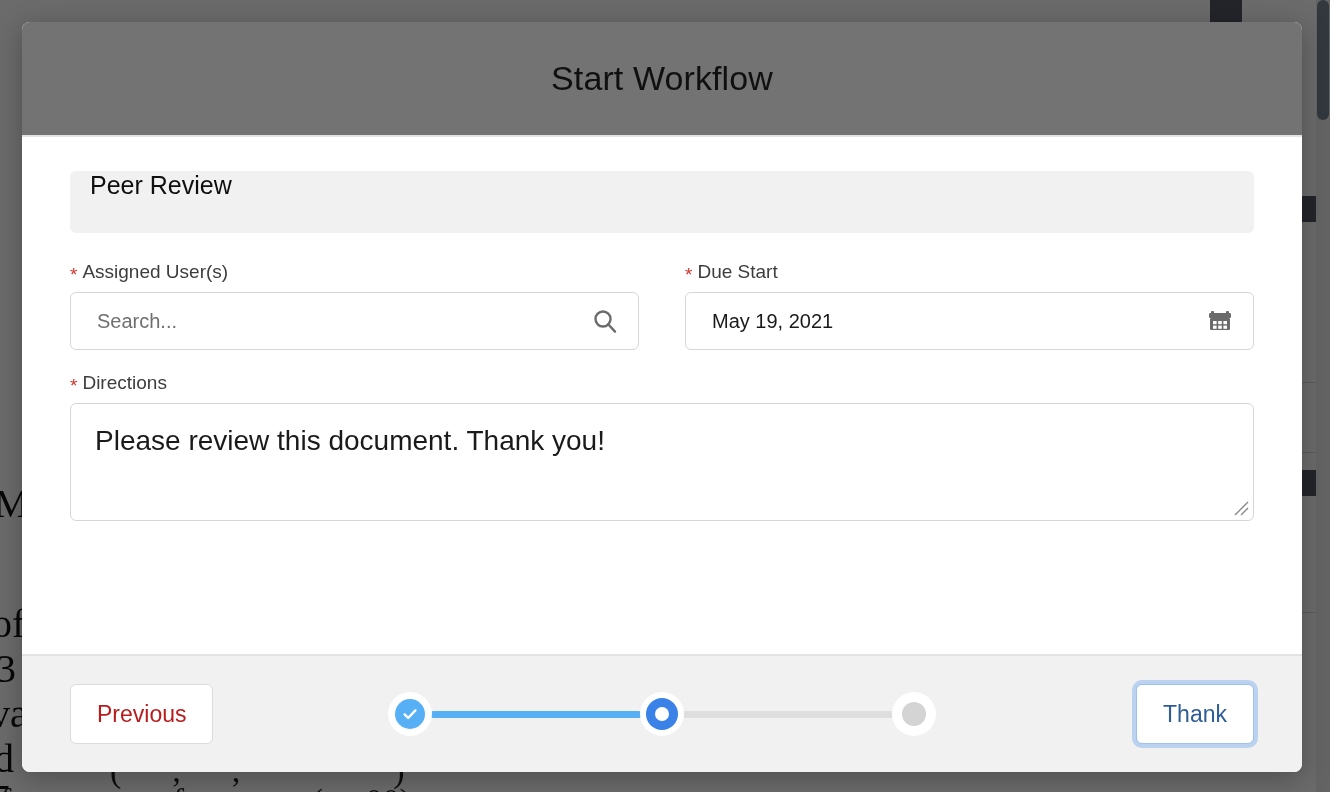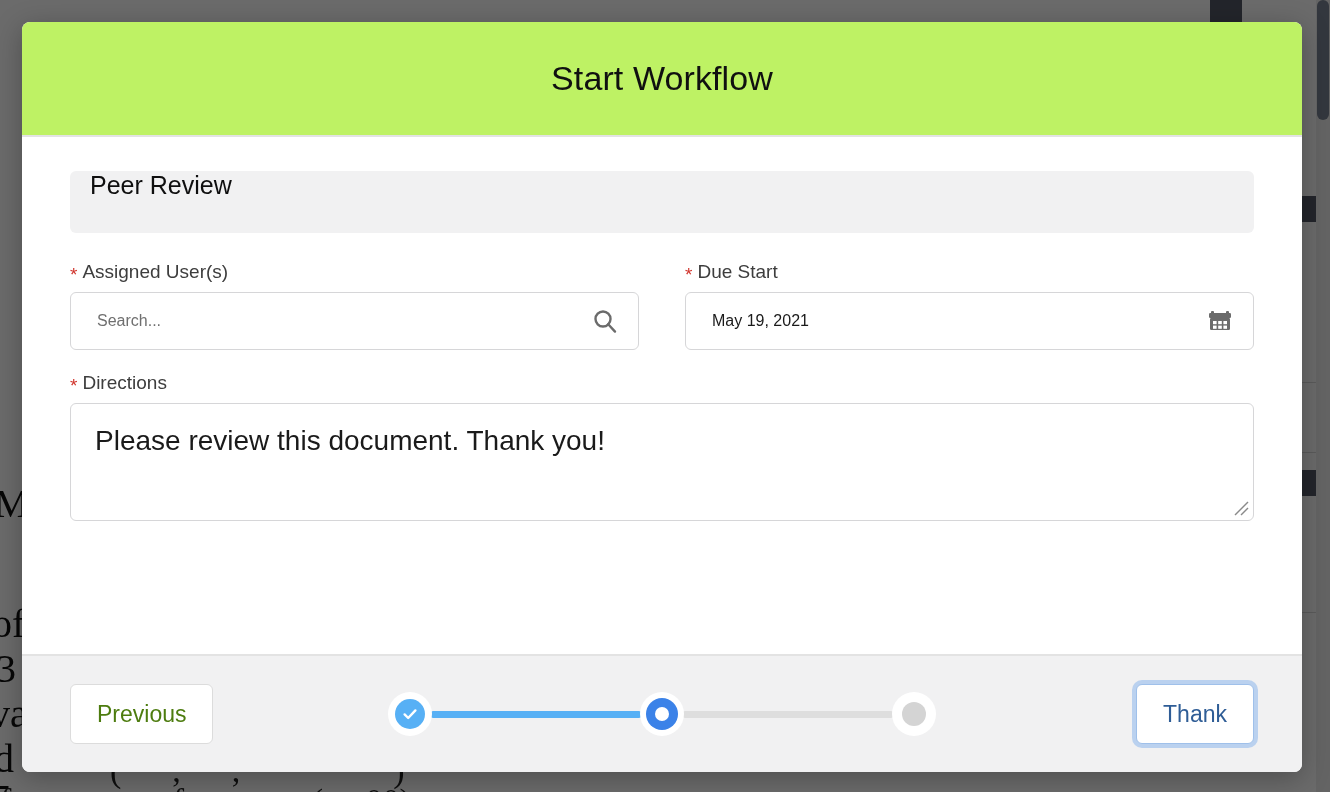--- a/index.html
+++ b/index.html
@@ -105,21 +105,21 @@
     overflow: hidden;
     box-shadow: 0 6px 28px rgba(0,0,0,0.28);
     display: flex; flex-direction: column;
   }
 
   #modal-header {
     height: 115px;
     flex: 0 0 115px;
     display: flex; align-items: center; justify-content: center;
     border-bottom: 2px solid #e3e3e3;
-    background: #bef264;
+    background: #737373;
   }
   #modal-title {
     font-size: 34px;
     font-weight: 500;
     color: #101010;
     letter-spacing: 0.1px;
   }
 
   #modal-body {
     flex: 1 1 auto;
@@ -171,21 +171,21 @@
     height: 58px;
     border: 1px solid #d6d6d8;
     border-radius: 6px;
     background: #ffffff;
     display: flex; align-items: center;
     padding: 0 52px 0 24px;
   }
   .input-wrap input {
     border: none; outline: none;
     width: 100%;
-    font-size: 16px;
+    font-size: 20px;
     color: #1a1a1a;
     background: transparent;
     font-family: "Liberation Sans", sans-serif;
   }
   .input-wrap input::placeholder { color: #6f6f6f; }
 
   .input-icon {
     position: absolute;
     right: 18px; top: 50%;
     transform: translateY(-50%);
@@ -233,21 +233,21 @@
     font-size: 23px;
     border-radius: 6px;
     background: #ffffff;
     cursor: pointer;
     height: 60px;
     padding: 0 26px;
     display: flex; align-items: center; justify-content: center;
   }
   #btn-previous {
     border: 1px solid #dcdcdc;
-    color: #4d7c0f;
+    color: #b91c1c;
   }
   #btn-next {
     border: 1px solid #9fc0ea;
     color: #2f5d96;
     margin-left: auto;
     box-shadow: 0 0 0 4px rgba(120,170,235,0.45);
   }
 
   
   #stepper {

